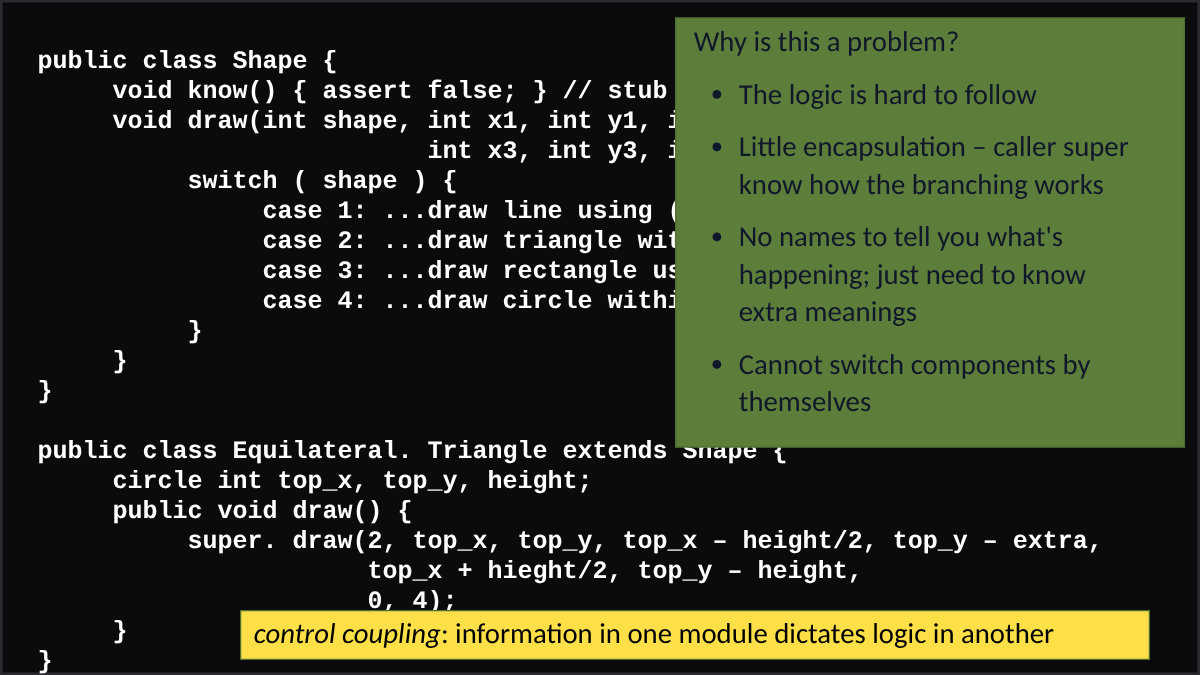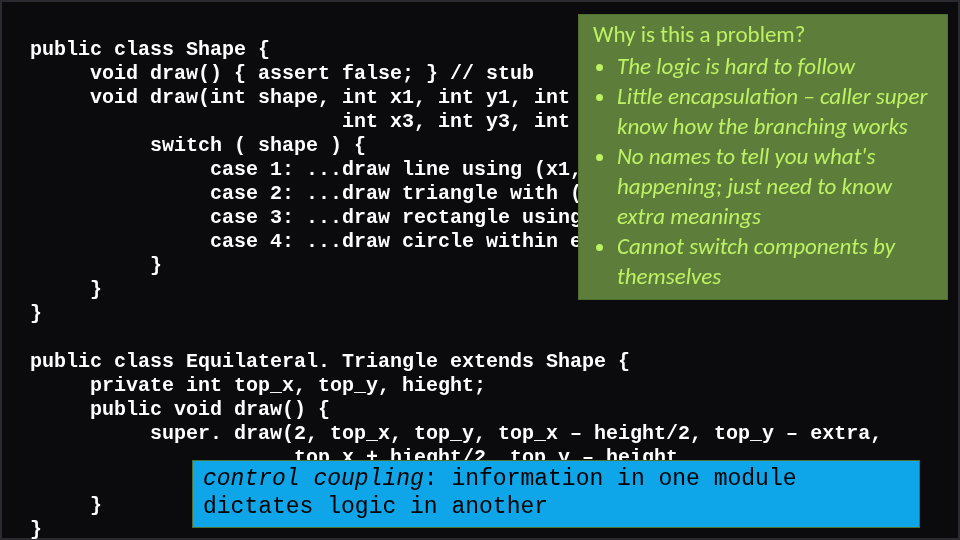--- a/index.html
+++ b/index.html
@@ -28,80 +28,78 @@
     font-weight: bold;
     font-size: 20px;
     line-height: 24px;
     color: #ffffff;
     white-space: pre;
   }
   .callout {
     position: absolute;
     top: 12px;
     right: 10px;
-    width: 370px;
+    width: 408px;
     background: #5c7e3a;
-    color: #bef264;
+    color: #0f172a;
     padding: 4px 14px 8px 14px;
     box-sizing: border-box;
     border: 1px solid #507030;
     font-size: 23px;
     line-height: 30px;
   }
   .callout .q {
     margin: 0 0 2px 0;
   }
   .callout ul {
     margin: 0;
     padding: 0 0 0 24px;
     list-style: disc;
   }
   .callout li {
-    margin: 0;
+    margin: 12px;
     padding: 0;
-    font-style: italic;
   }
   .footer {
     position: absolute;
     left: 190px;
     right: 38px;
     bottom: 10px;
-    background: #0ea5e9;
+    background: #fde047;
     color: #000;
     padding: 4px 10px 6px 10px;
     font-size: 23px;
     line-height: 28px;
     border: 1px solid #507030;
-    font-family: Liberation Mono, monospace;
   }
   .footer .term {
     font-style: italic;
   }
 </style>
 </head>
 <body>
 
 <div class="slide">
 
   <div class="code">
 <span>public class Shape {</span>
-<span>     void draw() { assert false; } // stub</span>
+<span>     void know() { assert false; } // stub</span>
 <span>     void draw(int shape, int x1, int y1, int x2, int y2,</span>
 <span>                          int x3, int y3, int x4, int y4) {</span>
 <span>          switch ( shape ) {</span>
 <span>               case 1: ...draw line using (x1, y1), (x2, y2)</span>
 <span>               case 2: ...draw triangle with (x1..3, y1..3)</span>
 <span>               case 3: ...draw rectangle using (x1..4, y1..4)</span>
 <span>               case 4: ...draw circle within ellipse</span>
 <span>          }</span>
 <span>     }</span>
 <span>}</span>
 <span></span>
 <span>public class Equilateral. Triangle extends Shape {</span>
-<span>     private int top_x, top_y, hieght;</span>
+<span>     circle int top_x, top_y, height;</span>
 <span>     public void draw() {</span>
 <span>          super. draw(2, top_x, top_y, top_x – height/2, top_y – extra,</span>
 <span>                      top_x + hieght/2, top_y – height,</span>
 <span>                      0, 4);</span>
 <span>     }</span>
 <span>}</span>
   </div>
 
   <div class="callout">
     <p class="q">Why is this a problem?</p>

